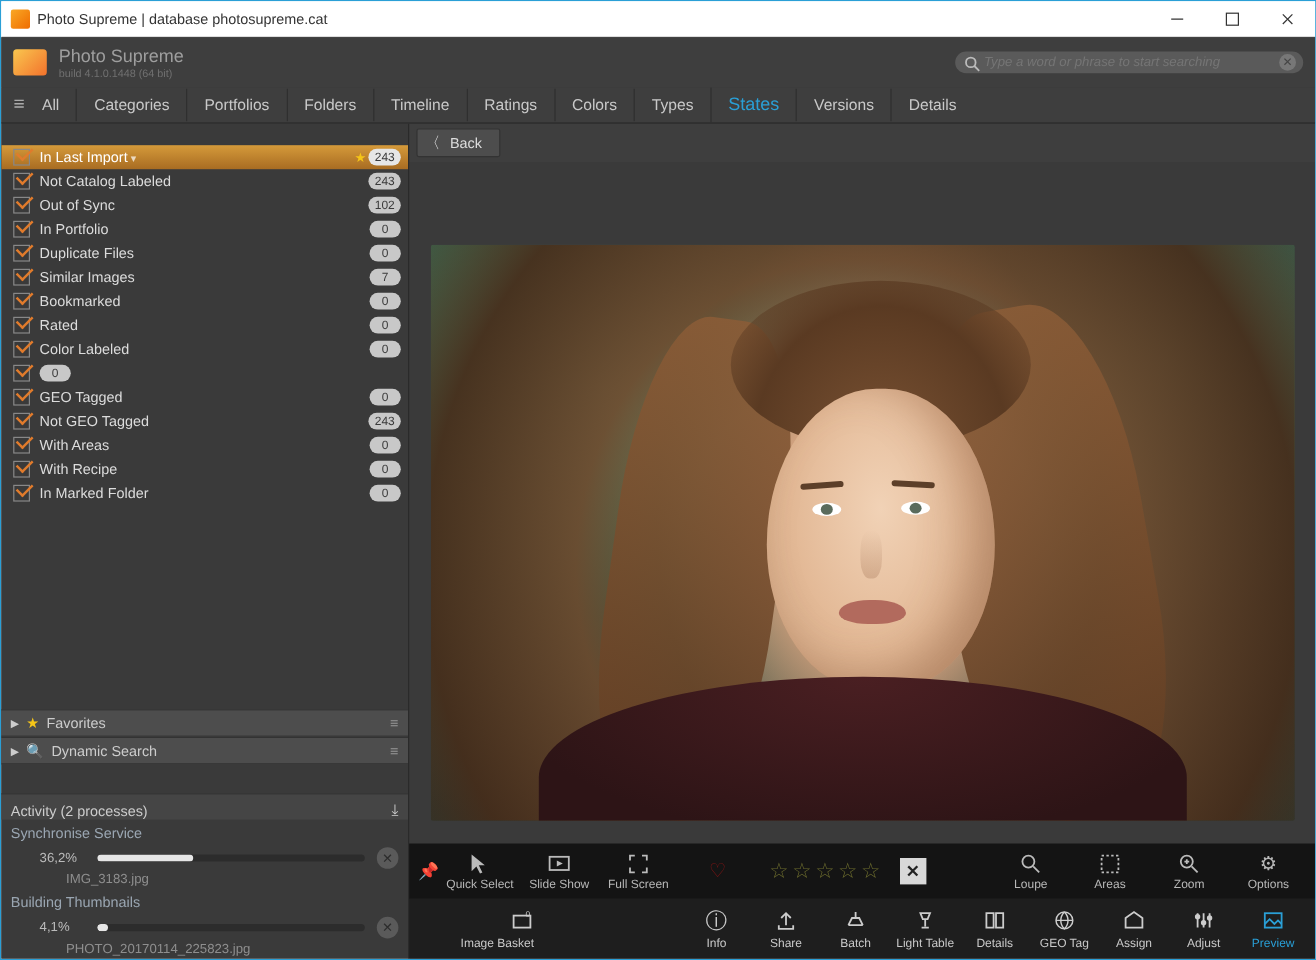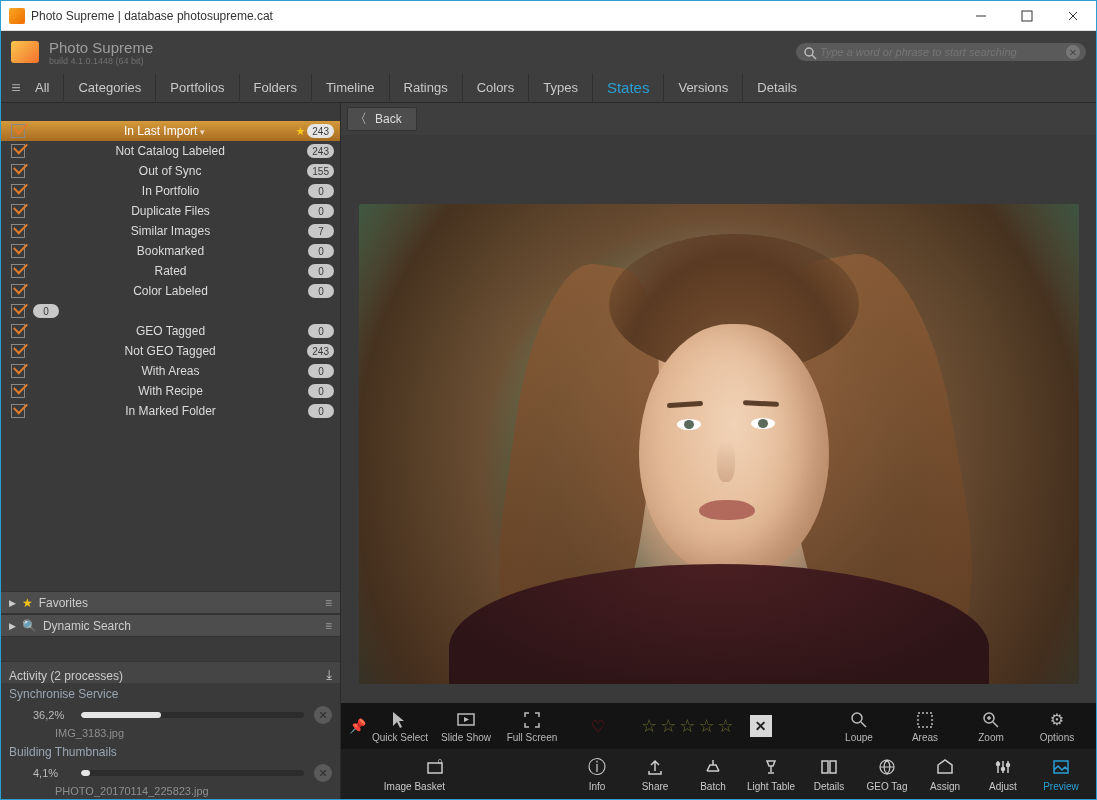--- a/index.html
+++ b/index.html
@@ -81,21 +81,21 @@
 .tab.active { color:#2a9fd6; font-size:15px; }
 
 .main-row { flex:1; display:flex; overflow:hidden; }
 
 .sidebar {
   width:340px;
   background:#3a3a3a;
   display:flex; flex-direction:column;
   border-right:1px solid #2a2a2a;
 }
-.sb-scroll { flex:1; overflow:hidden; position:relative; padding-top:18px;text-align:center;}
+.sb-scroll { flex:1; overflow:hidden; position:relative; padding-top:18px;}
 .sb-item {
   height:20px;
   display:flex; align-items:center;
   padding:0 6px 0 10px;
   color:#dcdcdc;
   font-size:12px;
 }
 .sb-item .chk {
   width:14px; height:14px;
   border:1px solid #888;
@@ -336,21 +336,21 @@
           <div class="sb-item">
             <span class="chk"></span>
     <span class="lbl">Not Catalog Labeled</span>
 
     <span class="badge">243</span>
           </div>
           <div class="sb-item">
             <span class="chk"></span>
     <span class="lbl">Out of Sync</span>
 
-    <span class="badge">155</span>
+    <span class="badge">102</span>
           </div>
           <div class="sb-item">
             <span class="chk"></span>
     <span class="lbl">In Portfolio</span>
 
     <span class="badge">0</span>
           </div>
           <div class="sb-item">
             <span class="chk"></span>
     <span class="lbl">Duplicate Files</span>

